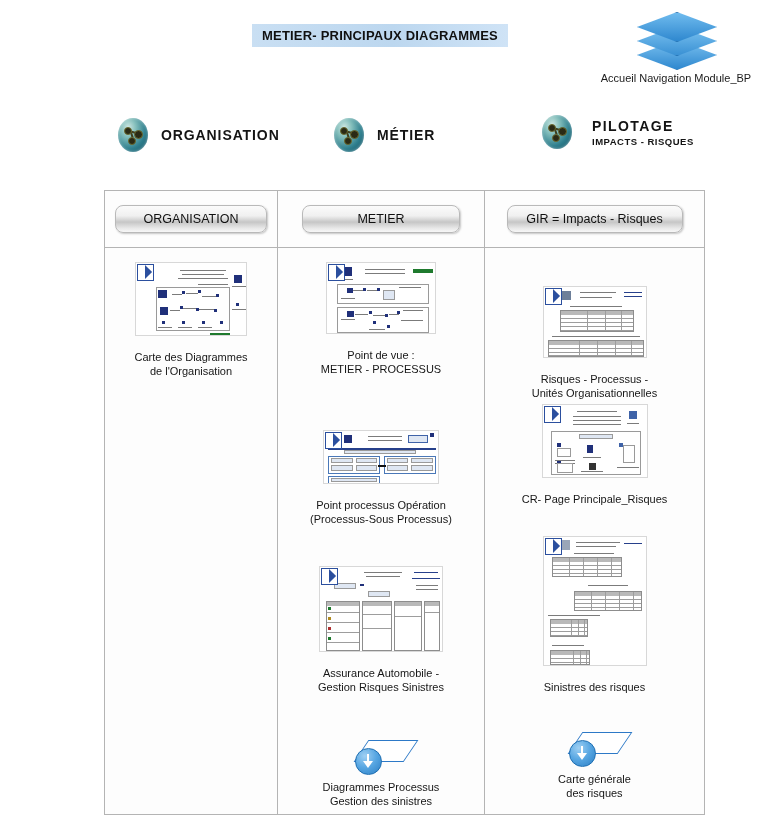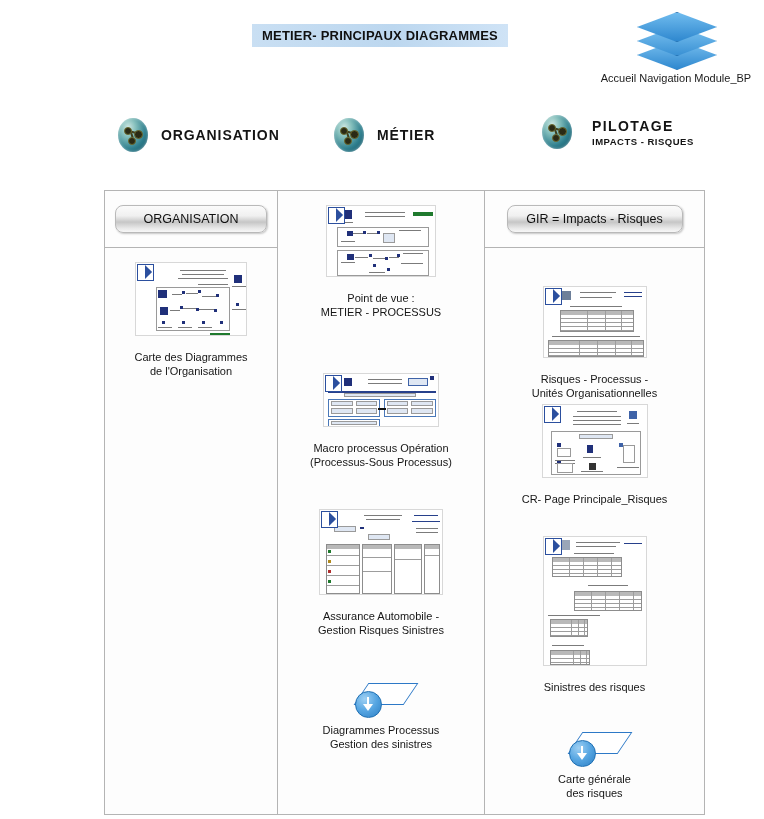--- a/index.html
+++ b/index.html
@@ -396,20 +396,23 @@
           <span class="mini-green" style="left:74px;top:70px;width:20px;"></span>
         </div>
         <div class="caption">Carte des Diagrammes
 de l'Organisation</div>
       </div>
 
     </div>
   </div>
 
   <div class="col" id="col-metier">
+    <div class="col-header">
+      <div class="pill">METIER</div>
+    </div>
     <div class="col-body">
 
       <div class="entry">
         <div class="thumb" style="width:110px;height:72px;">
           <div class="shortcut-badge"></div>
           <span class="mini-sq" style="left:18px;top:4px;width:7px;height:9px;"></span>
           <span class="mini-line" style="left:38px;top:6px;width:40px;"></span>
           <span class="mini-line" style="left:38px;top:10px;width:40px;"></span>
           <span class="mini-green" style="left:86px;top:6px;width:20px;"></span>
           <span class="mini-line" style="left:14px;top:16px;width:12px;"></span>
@@ -458,21 +461,21 @@
           <div class="mini-box fill" style="left:32px;top:34px;width:21px;height:6px;"></div>
           <div class="mini-box" style="left:60px;top:25px;width:52px;height:18px;border-color:#4a78b8;"></div>
           <div class="mini-box fill" style="left:63px;top:27px;width:21px;height:5px;"></div>
           <div class="mini-box fill" style="left:87px;top:27px;width:22px;height:5px;"></div>
           <div class="mini-box fill" style="left:63px;top:34px;width:21px;height:6px;"></div>
           <div class="mini-box fill" style="left:87px;top:34px;width:22px;height:6px;"></div>
           <span class="mini-line thick" style="left:54px;top:34px;width:8px;background:#111;"></span>
           <div class="mini-box" style="left:4px;top:45px;width:52px;height:8px;border-color:#4a78b8;"></div>
           <div class="mini-box fill" style="left:7px;top:47px;width:46px;height:4px;"></div>
         </div>
-        <div class="caption">Macro processus Opération
+        <div class="caption">Point processus Opération
 (Processus-Sous Processus)</div>
       </div>
 
       <div class="entry" style="margin-top:40px;">
         <div class="thumb" style="width:124px;height:86px;">
           <div class="shortcut-badge"></div>
           <span class="mini-line" style="left:44px;top:5px;width:38px;"></span>
           <span class="mini-line" style="left:46px;top:9px;width:34px;"></span>
           <span class="mini-line blue" style="left:94px;top:5px;width:24px;"></span>
           <span class="mini-line blue" style="left:92px;top:11px;width:28px;"></span>

